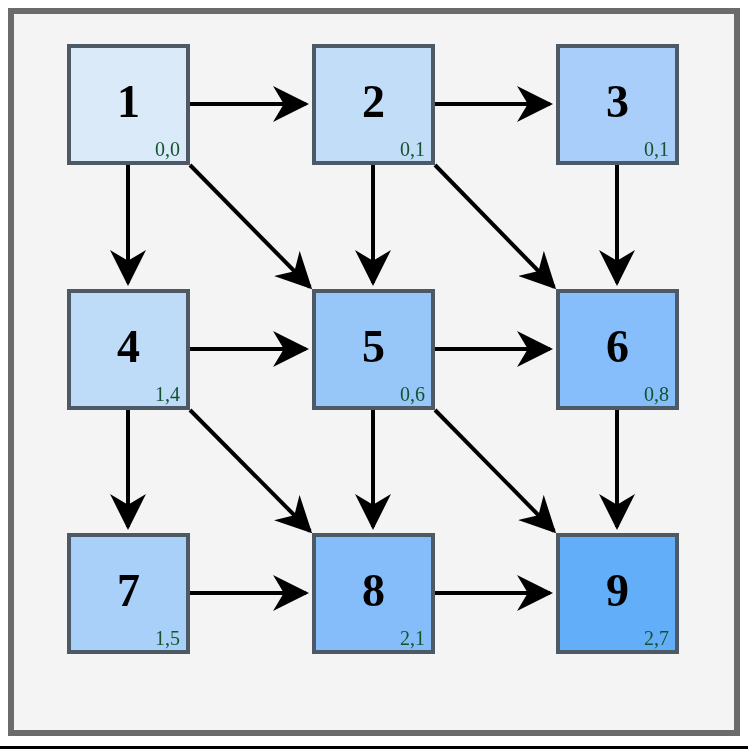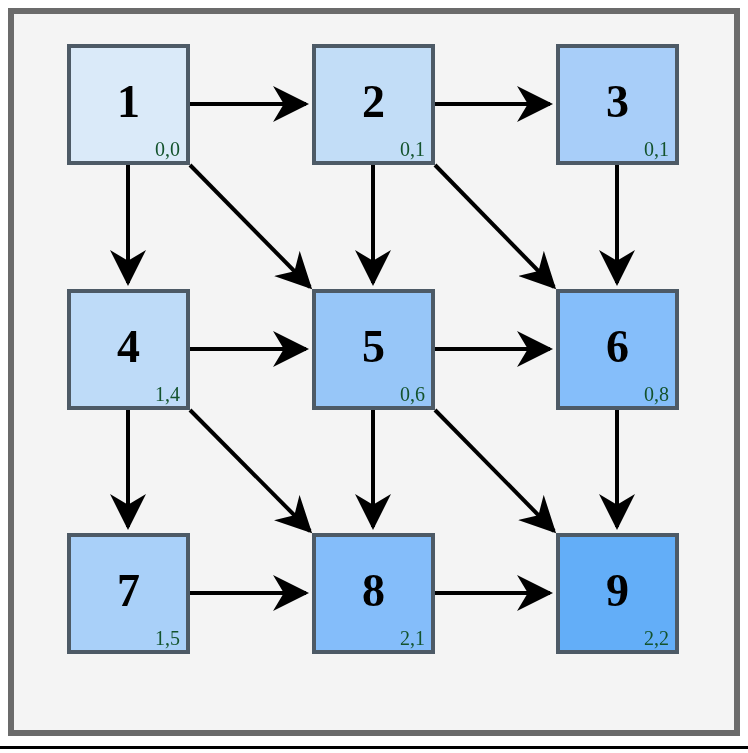--- a/index.html
+++ b/index.html
@@ -150,17 +150,17 @@
     <div class="node-coord">1,5</div>
   </div>
 
   <div class="node" style="left: 312px; top: 533px; background: rgb(132, 189, 250); width: 123px; height: 121px; border-color: rgb(77, 90, 102);">
     <div class="node-number">8</div>
     <div class="node-coord">2,1</div>
   </div>
 
   <div class="node" style="left: 556px; top: 533px; background: rgb(99, 174, 248); width: 123px; height: 121px; border-color: rgb(77, 90, 102);">
     <div class="node-number">9</div>
-    <div class="node-coord">2,2</div>
+    <div class="node-coord">2,7</div>
   </div>
 
   <div id="bottom-rule"></div>
 </div>
 
 </body></html>

